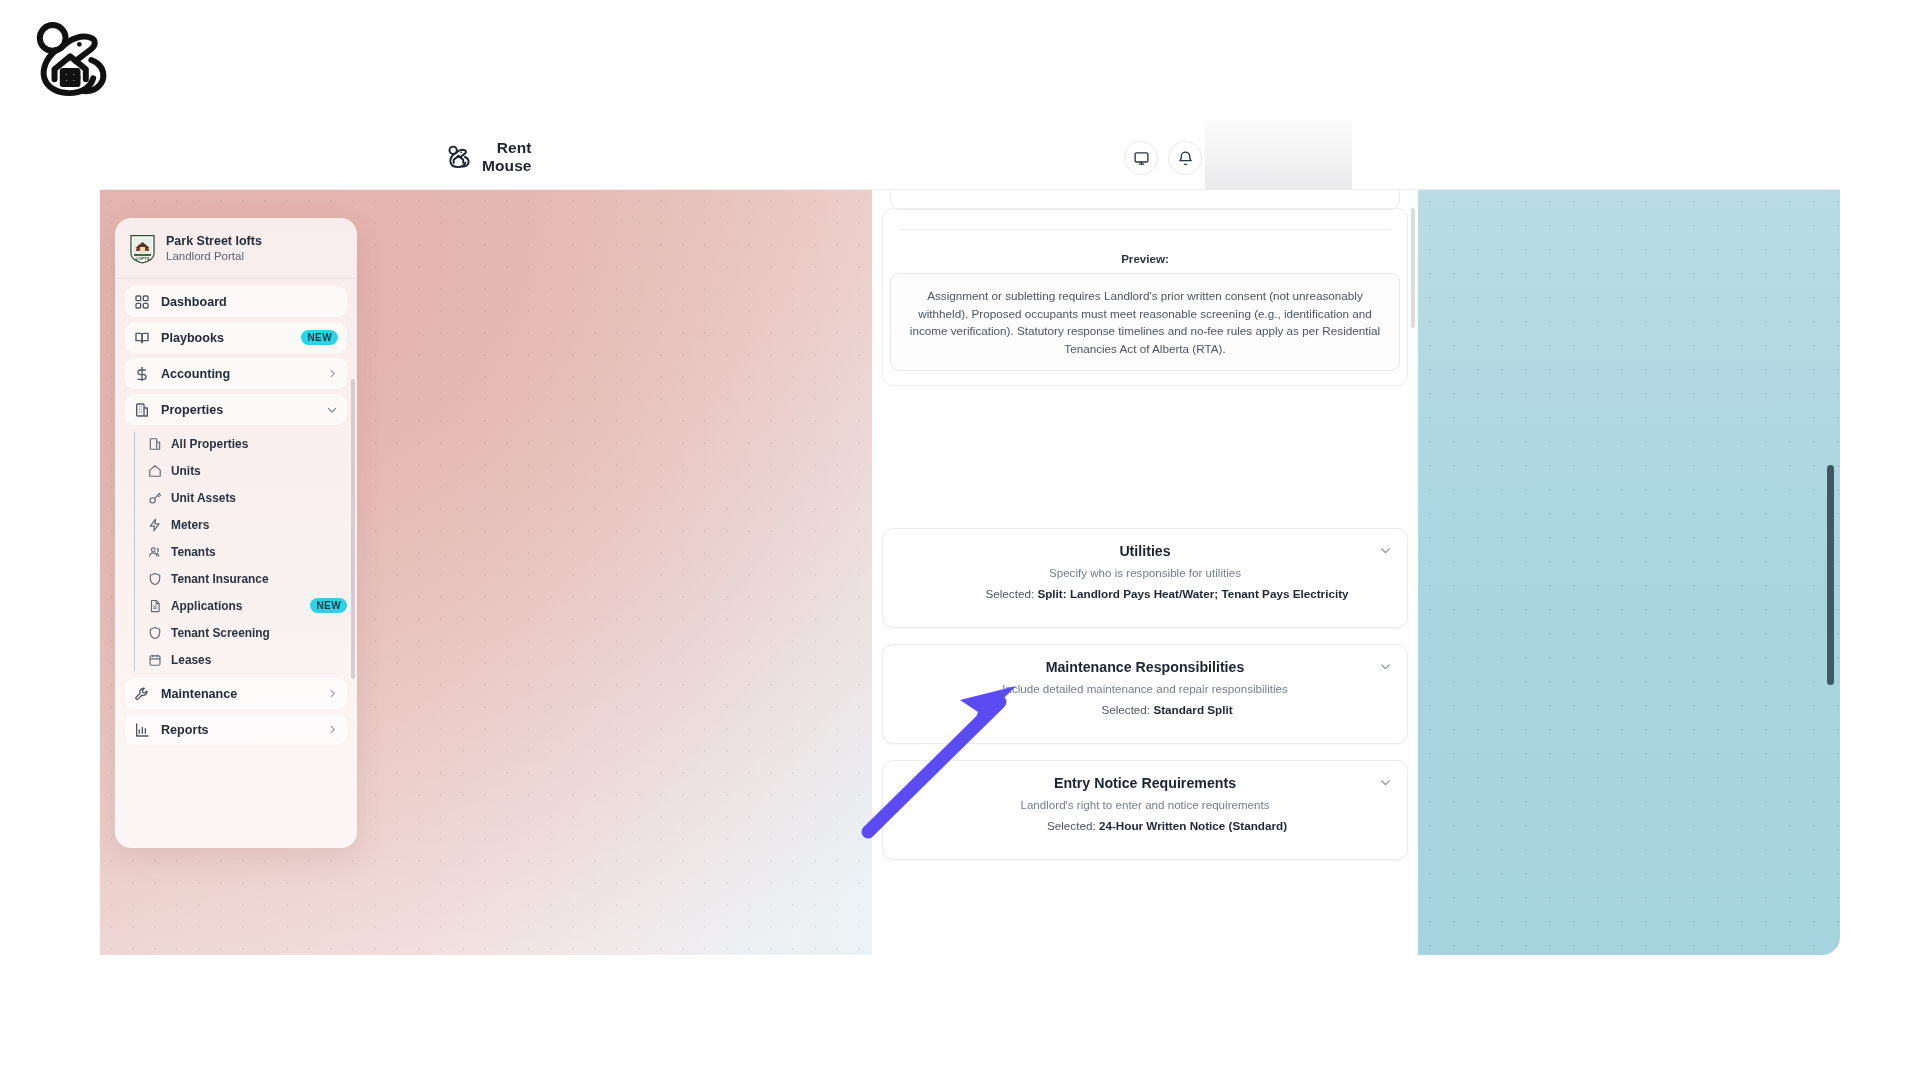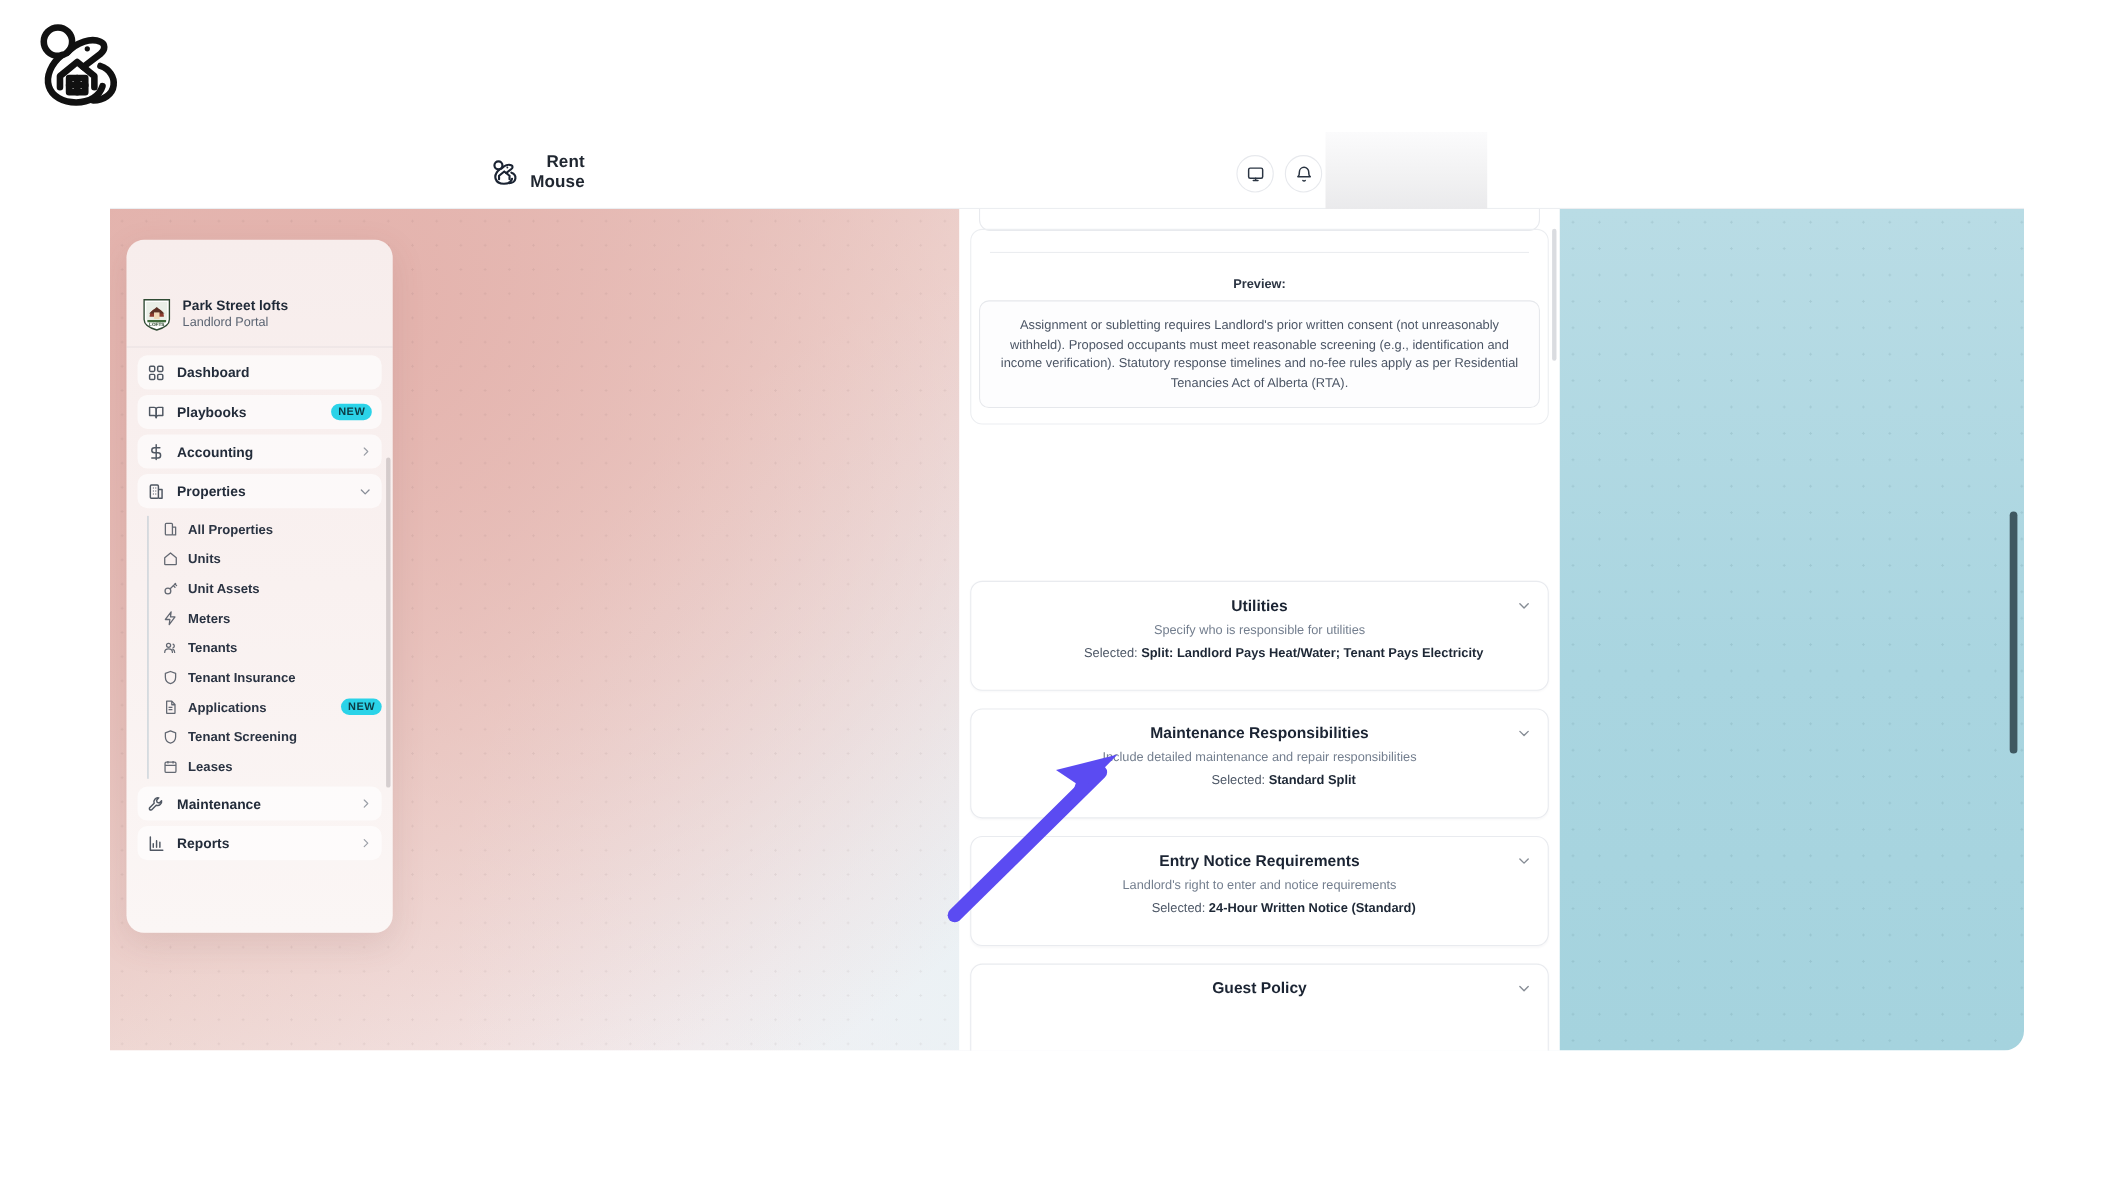--- a/index.html
+++ b/index.html
@@ -110,21 +110,20 @@
     width: 242px; height: 630px;
     background: linear-gradient(180deg,#f7edec 0%, #f9f1f0 50%, #fbf6f5 100%);
     border-radius: 16px;
     box-shadow: 0 10px 30px rgba(120,80,80,.13);
     overflow: hidden;
   }
   #sidebar-brand {
     display: flex; align-items: center; gap: 10px;
     padding: 16px 14px 14px 14px;
     border-bottom: 1px solid rgba(120,120,140,.12);
-    margin-top: 37px;
   }
   .prop-badge {
     width: 27px; height: 30px; flex: 0 0 27px;
   }
   #sidebar-brand .prop-name {
     font-size: 12.5px; font-weight: bold; color: #1f2937; line-height: 15px;
   }
   #sidebar-brand .prop-sub {
     font-size: 11.5px; color: #5c6573; line-height: 15px;
   }
@@ -541,26 +540,20 @@
           <div class="sec-title">Entry Notice Requirements</div>
           <div class="sec-desc">Landlord's right to enter and notice requirements</div>
           <div class="sec-selected">
             <span>Selected: </span><b>24-Hour Written Notice (Standard)</b>
           </div>
           <svg class="sec-chevron" viewBox="0 0 24 24" fill="none" stroke="#3c4654" stroke-width="2.3" stroke-linecap="round" stroke-linejoin="round">
             <path d="M5 9l7 7 7-7"></path>
           </svg>
         </div>
 
-        <div class="section-card" style="top:686px; height:100px;">
-          <div class="sec-title">Guest Policy</div>
-          <svg class="sec-chevron" viewBox="0 0 24 24" fill="none" stroke="#3c4654" stroke-width="2.3" stroke-linecap="round" stroke-linejoin="round">
-            <path d="M5 9l7 7 7-7"></path>
-          </svg>
-        </div>
 
         <div id="content-scrollbar"></div>
       </div>
     </div>
 
     <div id="right-panel">
       <div id="right-panel-dots"></div>
       <div id="page-scrollbar-thumb"></div>
     </div>
 

